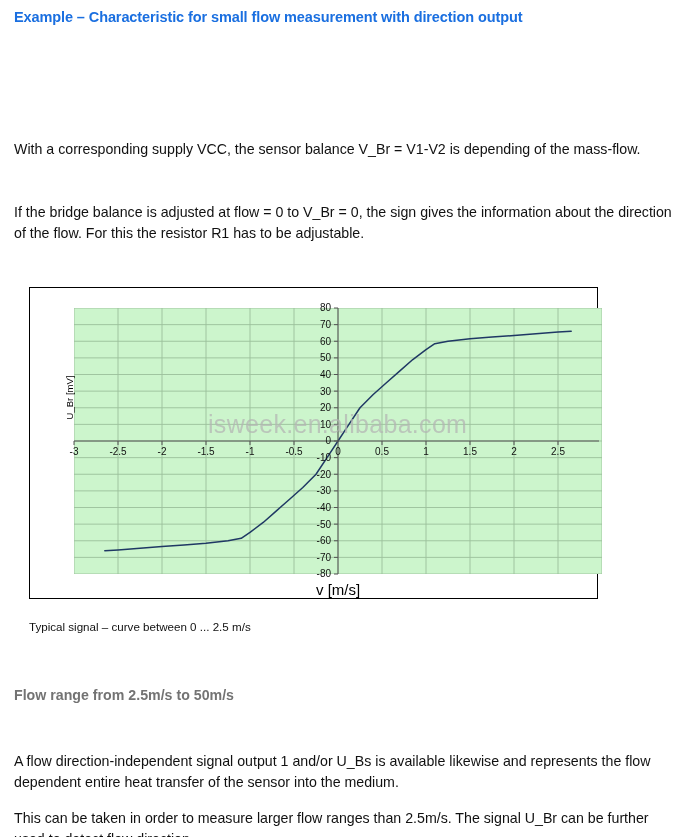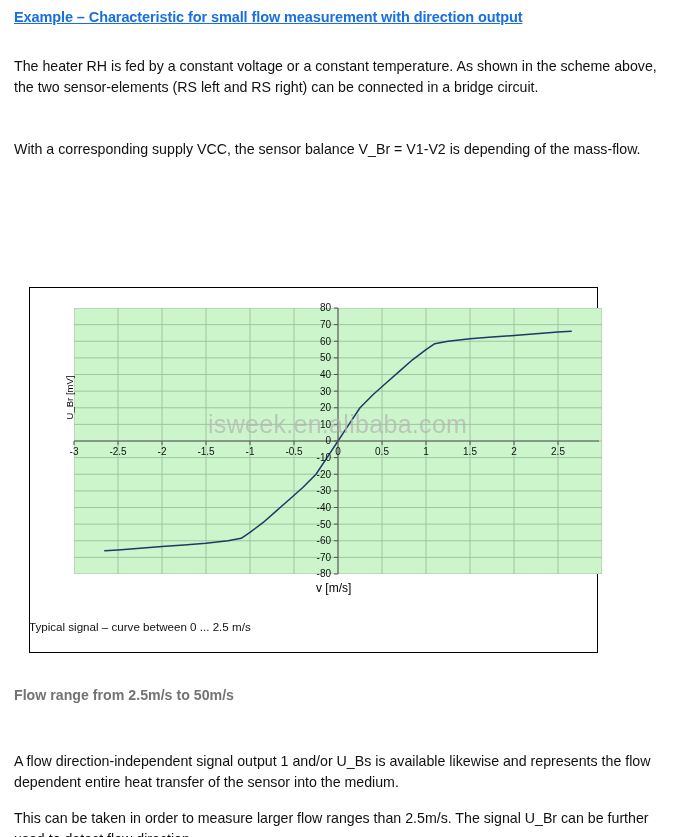--- a/index.html
+++ b/index.html
@@ -24,21 +24,20 @@
   
   .doc-title {
     position: absolute;
     left: 14px;
     top: 9px;
     font-size: 14.5px;
     font-weight: bold;
     color: #1a6fe0;
     letter-spacing: -0.1px;
     white-space: nowrap;
-    text-decoration: underline;
   }
 
   
   .para {
     position: absolute;
     left: 14px;
     width: 660px;
     font-size: 14.2px;
     line-height: 21px;
     color: #111111;
@@ -57,21 +56,21 @@
   }
   .para.p4 { top: 731px; margin-top: 20px; }
   .para.p5 { top: 794px; }
 
   
   .chart-box {
     position: absolute;
     left: 29px;
     top: 287px;
     width: 569px;
-    height: 366px;
+    height: 312px;
     border: 1.3px solid #000000;
     background: #ffffff;
     box-sizing: border-box;
   }
   .chart-inner {
     position: absolute;
     inset: 0;
   }
   
   .plot-area {
@@ -100,21 +99,21 @@
     font-size: 9.5px;
     color: #000;
     transform: rotate(-90deg);
     transform-origin: center center;
     white-space: nowrap;
   }
   .xlabel {
     position: absolute;
     left: 286px;
     top: 293px;
-    font-size: 12px;
+    font-size: 15px;
     color: #000;
     white-space: nowrap;
   }
 
   .watermark {
     position: absolute;
     left: 178px;
     top: 122px;
     font-size: 25px;
     color: #b4b4b4;
@@ -141,24 +140,24 @@
   .tick-text.y { text-anchor: end; }
   .tick-text.x { text-anchor: middle; }
 </style>
 </head>
 <body>
 
 <div class="page">
 
   <div class="doc-title">Example – Characteristic for small flow measurement with direction output</div>
 
-  <p class="para p1">The heater RH is fed by a constant voltage or a constant temperature. As shown in the scheme above, the two sensor-elements (RS left and RS right) can be connected in a bridge circuit.</p>
 
   <p class="para p2">With a corresponding supply VCC, the sensor balance V_Br = V1-V2 is depending of the mass-flow.</p>
 
+  <p class="para p3">If the bridge balance is adjusted at flow = 0 to V_Br = 0, the sign gives the information about the   direction of the flow. For this the resistor R1 has to be adjustable.</p>
 
   <div class="chart-box">
     <div class="chart-inner">
 
       <div class="plot-area">
         <svg class="plot-svg" id="plot-svg" viewBox="0 0 528 266" preserveAspectRatio="none">
             <line x1="0" y1="0" x2="0" y2="266" stroke="#9bbf9b" stroke-width="0.9"></line>
             <line x1="44" y1="0" x2="44" y2="266" stroke="#9bbf9b" stroke-width="0.9"></line>
             <line x1="88" y1="0" x2="88" y2="266" stroke="#9bbf9b" stroke-width="0.9"></line>
             <line x1="132" y1="0" x2="132" y2="266" stroke="#9bbf9b" stroke-width="0.9"></line>

